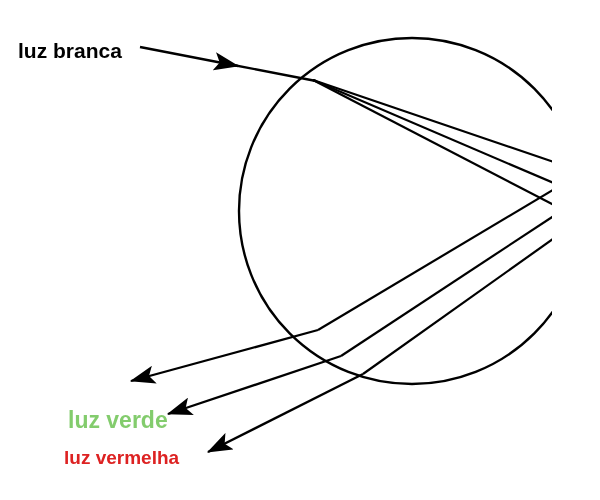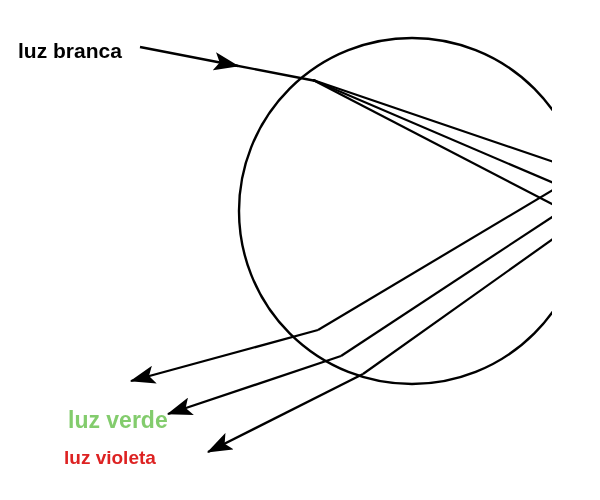--- a/index.html
+++ b/index.html
@@ -88,15 +88,15 @@
     <line x1="318" y1="330" x2="131" y2="381" stroke="#000000" stroke-width="2.3" marker-end="url(#arrowhead)"></line>
     <line x1="341" y1="356" x2="168" y2="414" stroke="#000000" stroke-width="2.3" marker-end="url(#arrowhead)"></line>
     <line x1="363" y1="374" x2="208" y2="452" stroke="#000000" stroke-width="2.3" marker-end="url(#arrowhead)"></line>
   </svg>
 
   <div class="lbl" id="label-white">luz branca</div>
 
 
   <div class="lbl" id="label-green">luz verde</div>
 
-  <div class="lbl" id="label-red">luz violeta</div>
+  <div class="lbl" id="label-red">luz vermelha</div>
 
 </div>
 
 </body></html>

